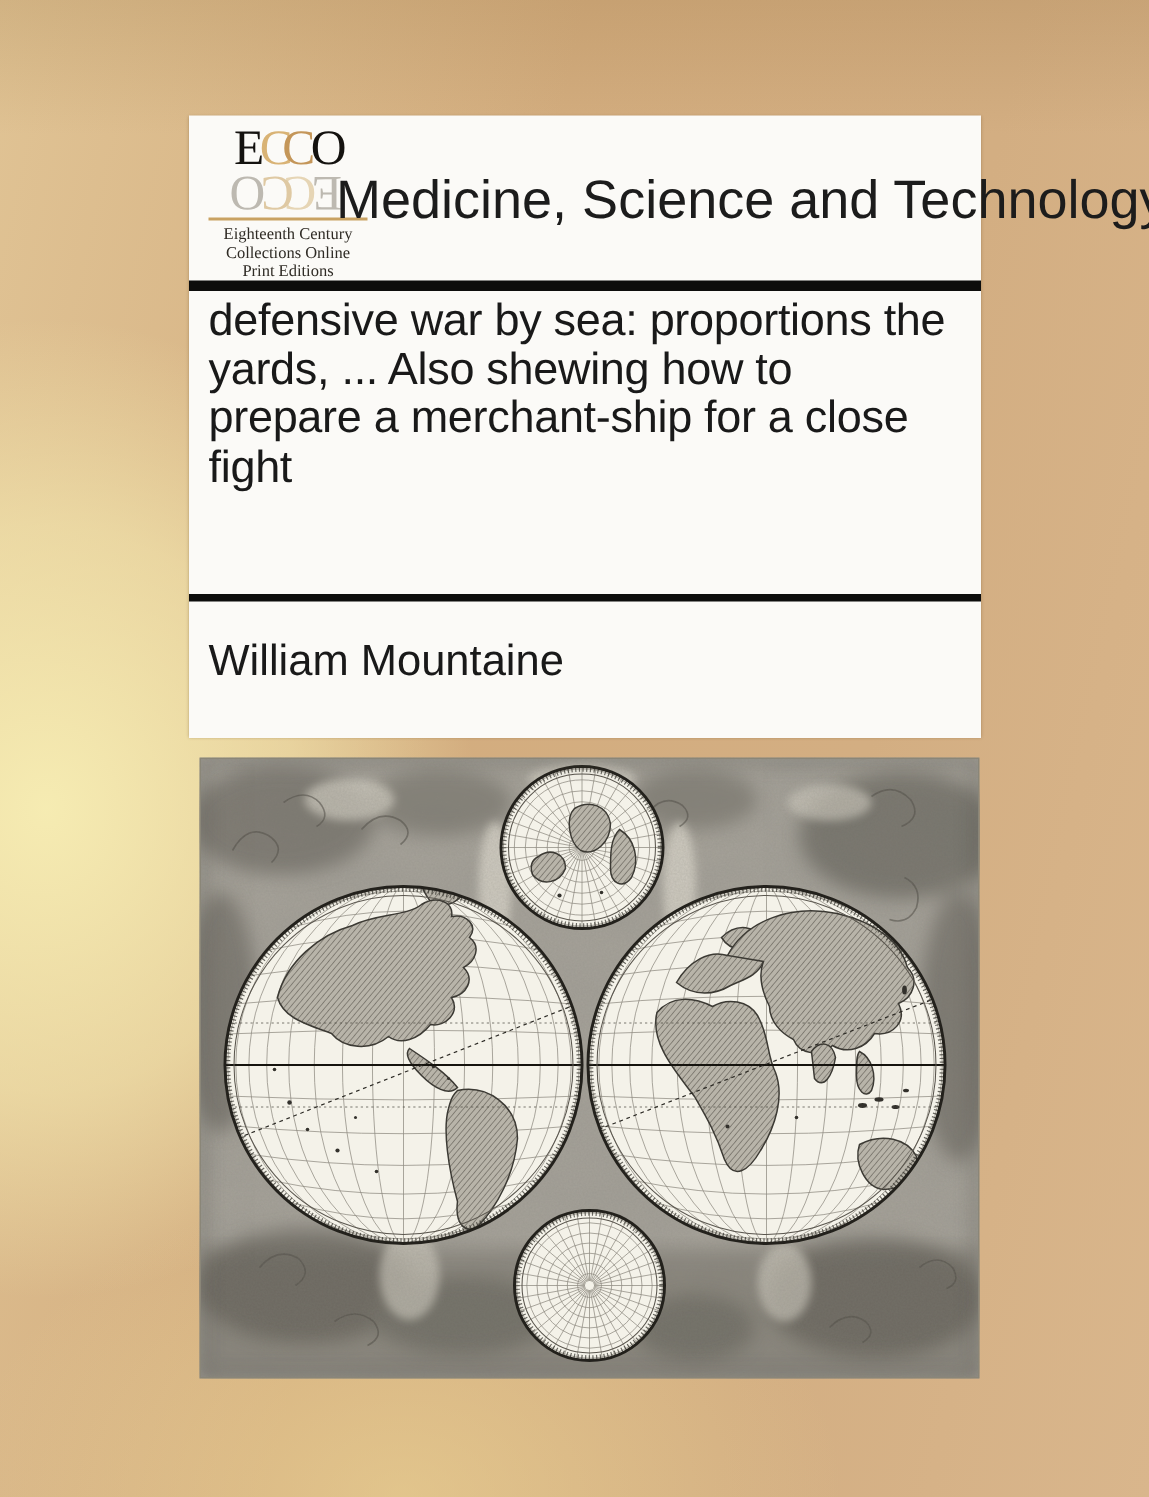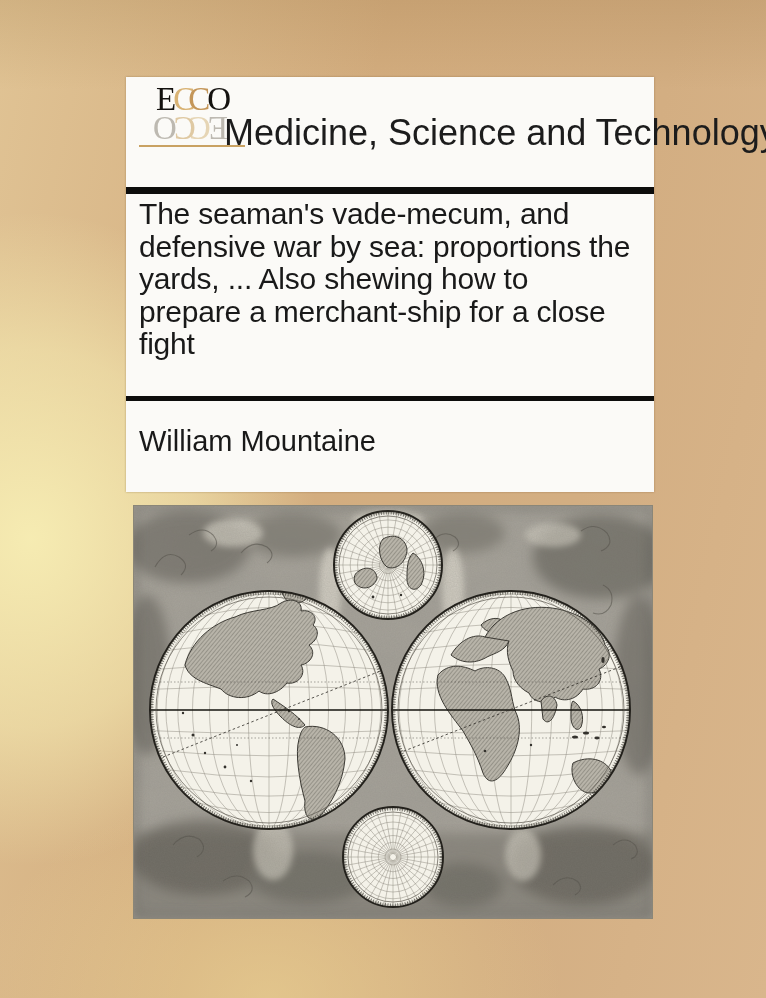--- a/index.html
+++ b/index.html
@@ -55,28 +55,32 @@
 </style>
 </head>
 <body>
 
 <div class="card">
 
   <div class="logo-block">
     <div class="logo-word"><span>E</span><span class="c1">C</span><span class="c2">C</span><span>O</span></div>
     <div class="logo-word logo-refl"><span>E</span><span class="c1">C</span><span class="c2">C</span><span>O</span></div>
     <div class="logo-rule"></div>
+    <div class="tagline">
+      <div>Eighteenth Century</div>
+      <div>Collections Online</div>
+      <div>Print Editions</div>
+    </div>
   </div>
 
   <div class="collection">Medicine, Science and Technology</div>
 
   <div class="rule rule-thick"></div>
 
   <div class="title">
-    <div>The seaman's vade-mecum, and</div>
     <div>defensive war by sea: proportions the</div>
     <div>yards, ... Also shewing how to</div>
     <div>prepare a merchant-ship for a close</div>
     <div>fight</div>
   </div>
 
   <div class="rule rule-thin"></div>
 
   <div class="author">William Mountaine</div>
 </div>

